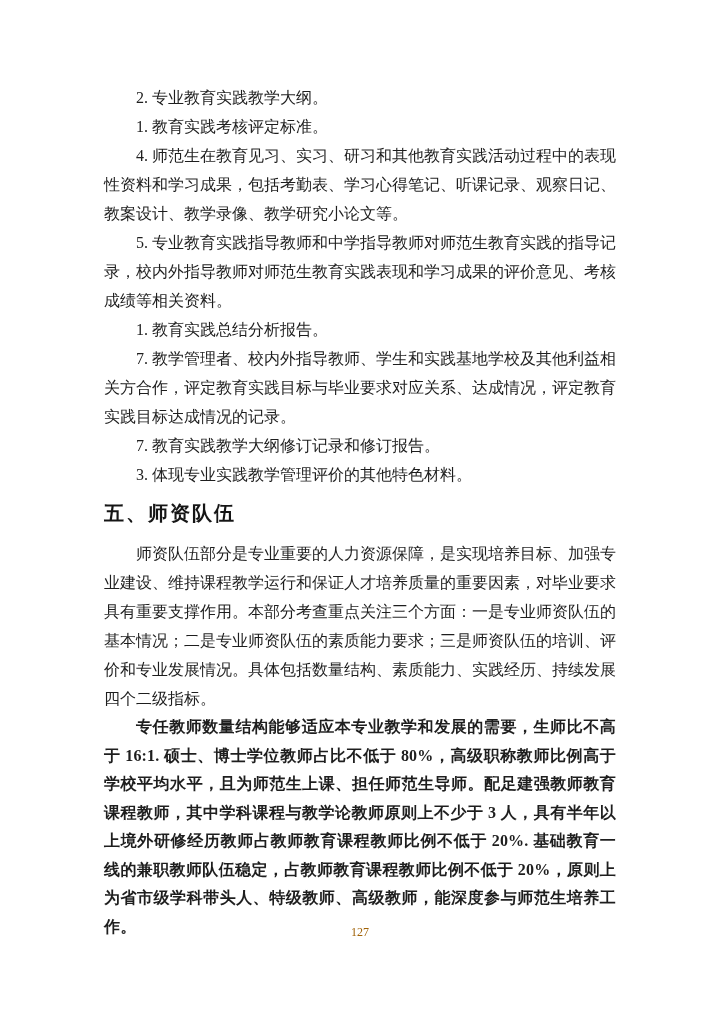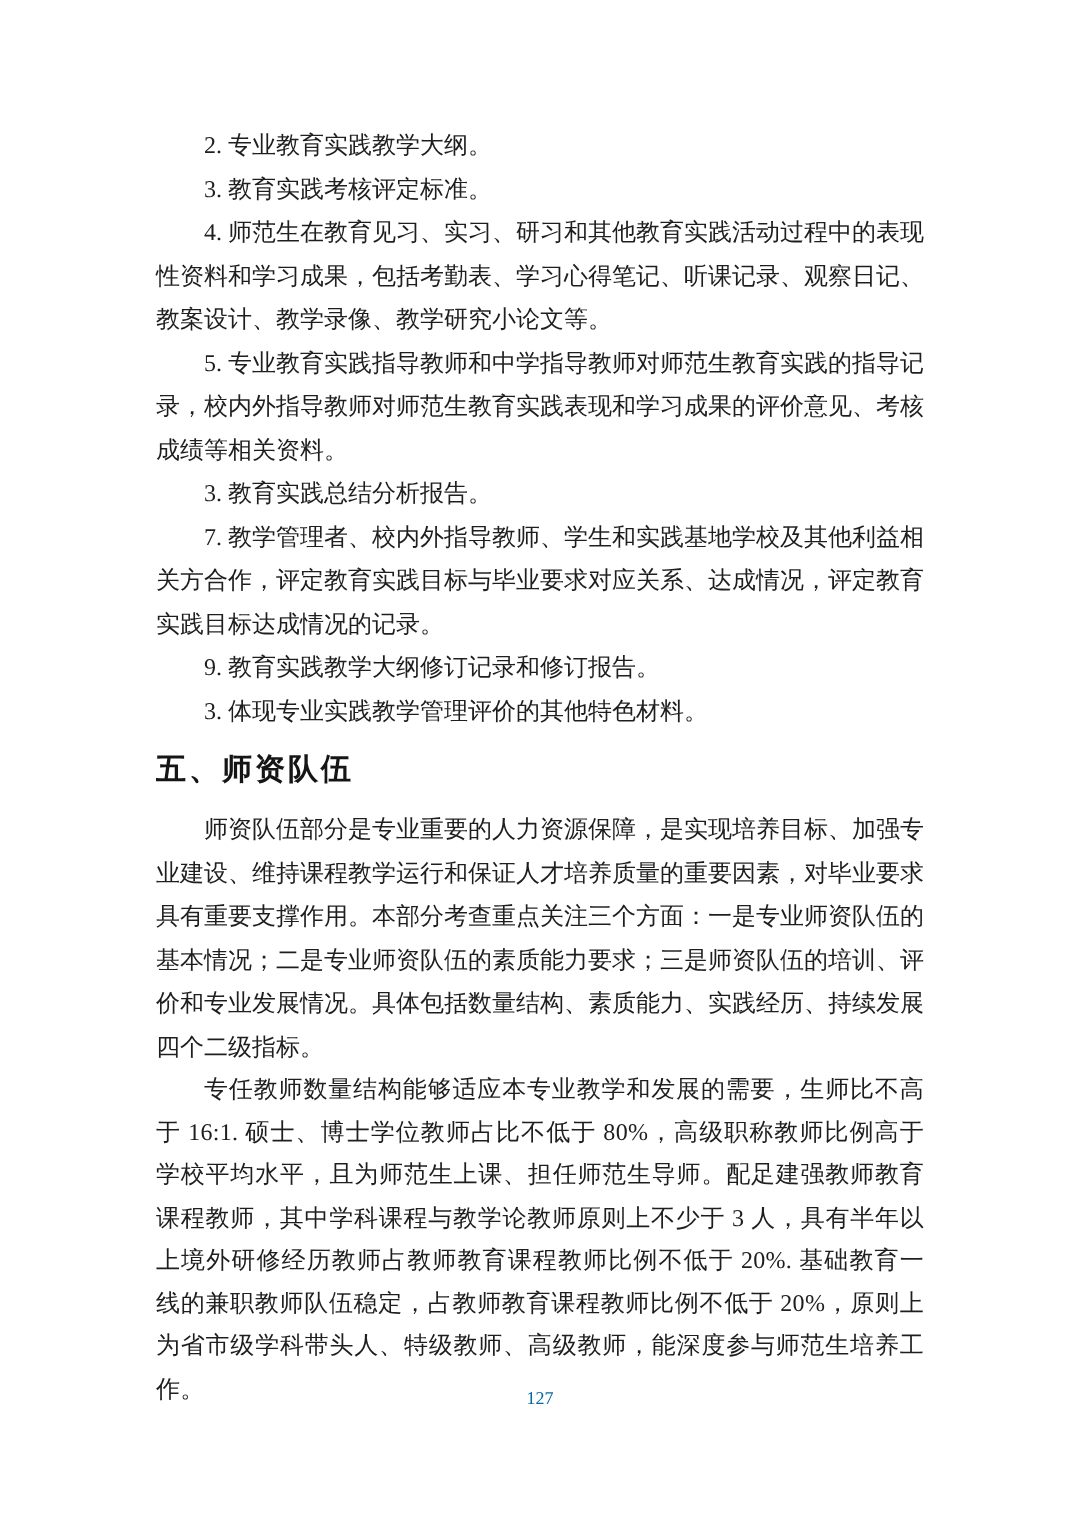--- a/index.html
+++ b/index.html
@@ -25,21 +25,21 @@
   }
   p.body {
     margin: 0;
     font-size: 16px;
     line-height: 29px;
     text-align: justify;
     text-indent: 2em;
     word-break: break-all;
   }
   p.body.bold {
-    font-weight: 400;
+    font-weight: 700;
     line-height: 28.5px;
     letter-spacing: 0.2px;
   }
   h2.section-heading {
     margin: 11px 0 13px 0;
     font-size: 20px;
     line-height: 26px;
     font-weight: 700;
     font-family: "Liberation Sans", "DejaVu Sans", sans-serif;
     color: #151515;
@@ -55,36 +55,36 @@
     color: #151515;
   }
   .page-number {
     position: absolute;
     top: 924px;
     left: 0;
     width: 100%;
     text-align: center;
     font-size: 12px;
     line-height: 16px;
-    color: #0369a1;
+    color: #a16207;
     font-family: "Liberation Serif", "DejaVu Serif", serif;
   }
 </style>
 </head>
 <body>
 
 <div class="page">
   <div class="content">
     <p class="body">2. 专业教育实践教学大纲。</p>
-    <p class="body">3. 教育实践考核评定标准。</p>
+    <p class="body">1. 教育实践考核评定标准。</p>
     <p class="body">4. 师范生在教育见习、实习、研习和其他教育实践活动过程中的表现性资料和学习成果，包括考勤表、学习心得笔记、听课记录、观察日记、教案设计、教学录像、教学研究小论文等。</p>
     <p class="body">5. 专业教育实践指导教师和中学指导教师对师范生教育实践的指导记录，校内外指导教师对师范生教育实践表现和学习成果的评价意见、考核成绩等相关资料。</p>
-    <p class="body">3. 教育实践总结分析报告。</p>
+    <p class="body">1. 教育实践总结分析报告。</p>
     <p class="body">7. 教学管理者、校内外指导教师、学生和实践基地学校及其他利益相关方合作，评定教育实践目标与毕业要求对应关系、达成情况，评定教育实践目标达成情况的记录。</p>
-    <p class="body">9. 教育实践教学大纲修订记录和修订报告。</p>
+    <p class="body">7. 教育实践教学大纲修订记录和修订报告。</p>
     <p class="body">3. 体现专业实践教学管理评价的其他特色材料。</p>
 
     <h2 class="section-heading">五、师资队伍</h2>
 
     <p class="body">师资队伍部分是专业重要的人力资源保障，是实现培养目标、加强专业建设、维持课程教学运行和保证人才培养质量的重要因素，对毕业要求具有重要支撑作用。本部分考查重点关注三个方面：一是专业师资队伍的基本情况；二是专业师资队伍的素质能力要求；三是师资队伍的培训、评价和专业发展情况。具体包括数量结构、素质能力、实践经历、持续发展四个二级指标。</p>
 
 
     <p class="body bold">专任教师数量结构能够适应本专业教学和发展的需要，生师比不高于 16:1. 硕士、博士学位教师占比不低于 80%，高级职称教师比例高于学校平均水平，且为师范生上课、担任师范生导师。配足建强教师教育课程教师，其中学科课程与教学论教师原则上不少于 3 人，具有半年以上境外研修经历教师占教师教育课程教师比例不低于 20%. 基础教育一线的兼职教师队伍稳定，占教师教育课程教师比例不低于 20%，原则上为省市级学科带头人、特级教师、高级教师，能深度参与师范生培养工作。</p>
   </div>
 

